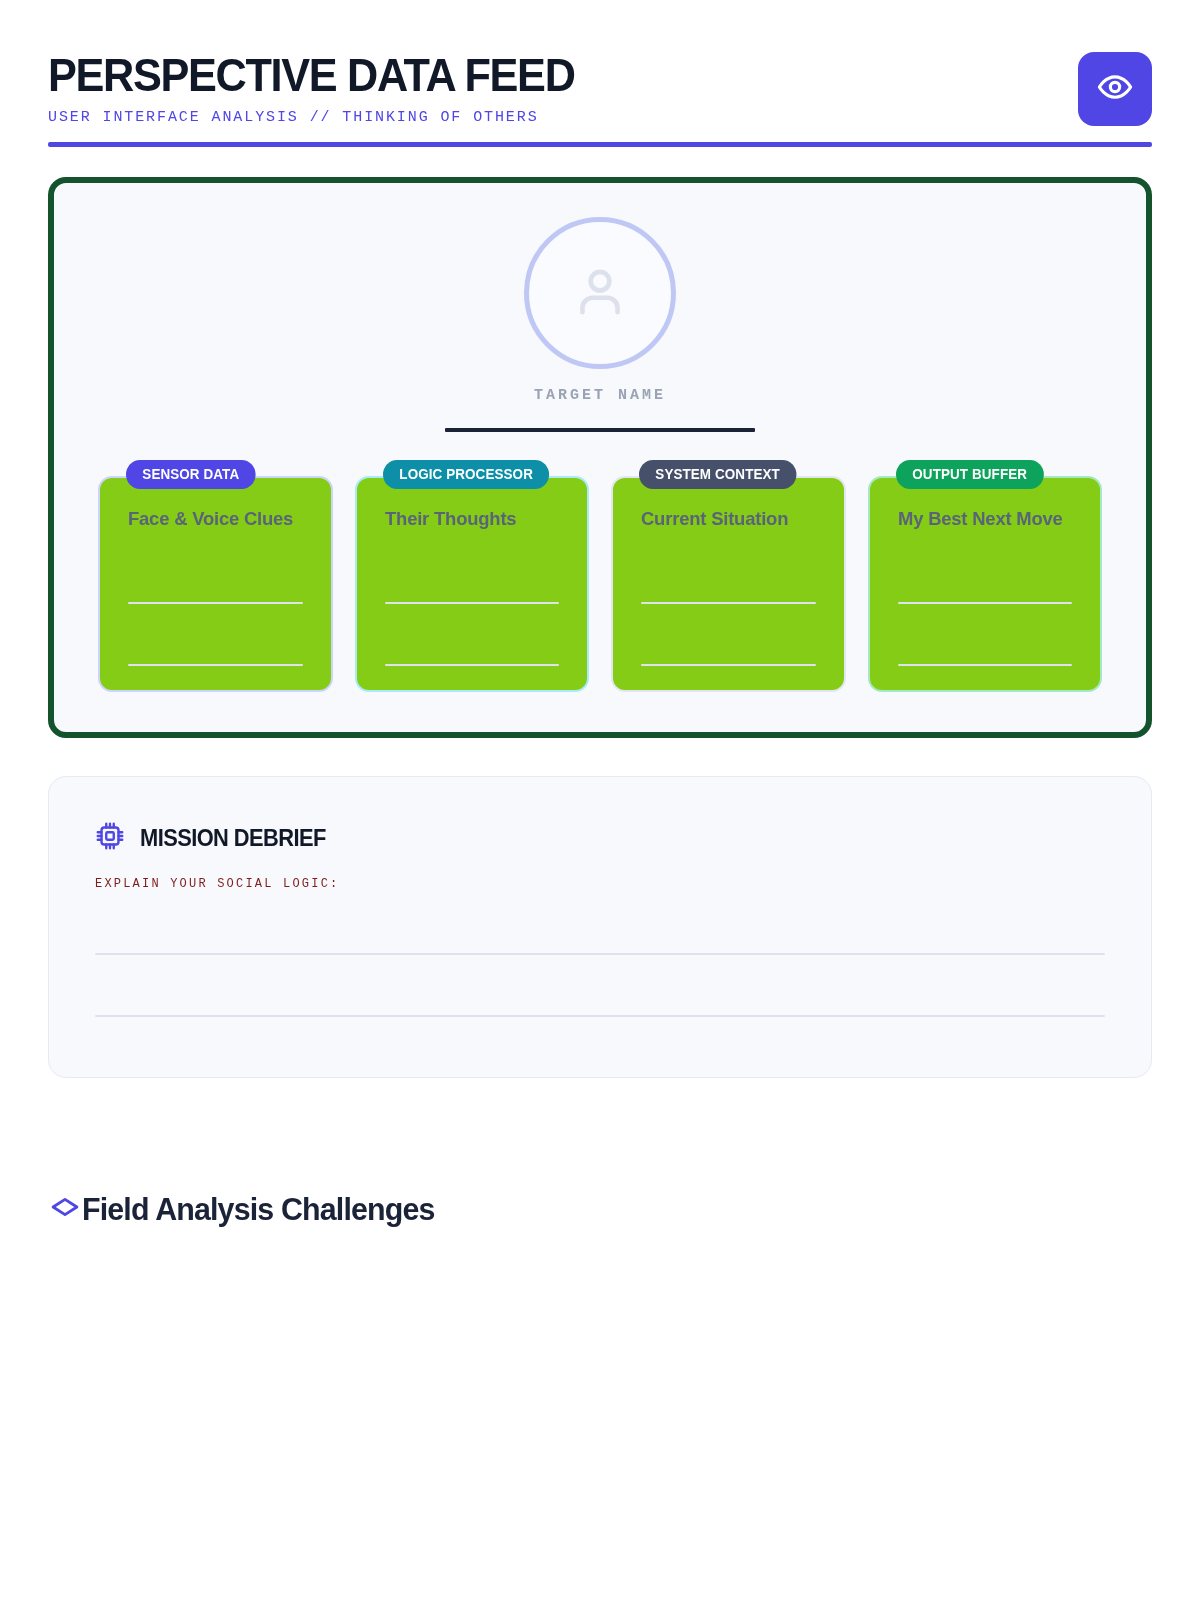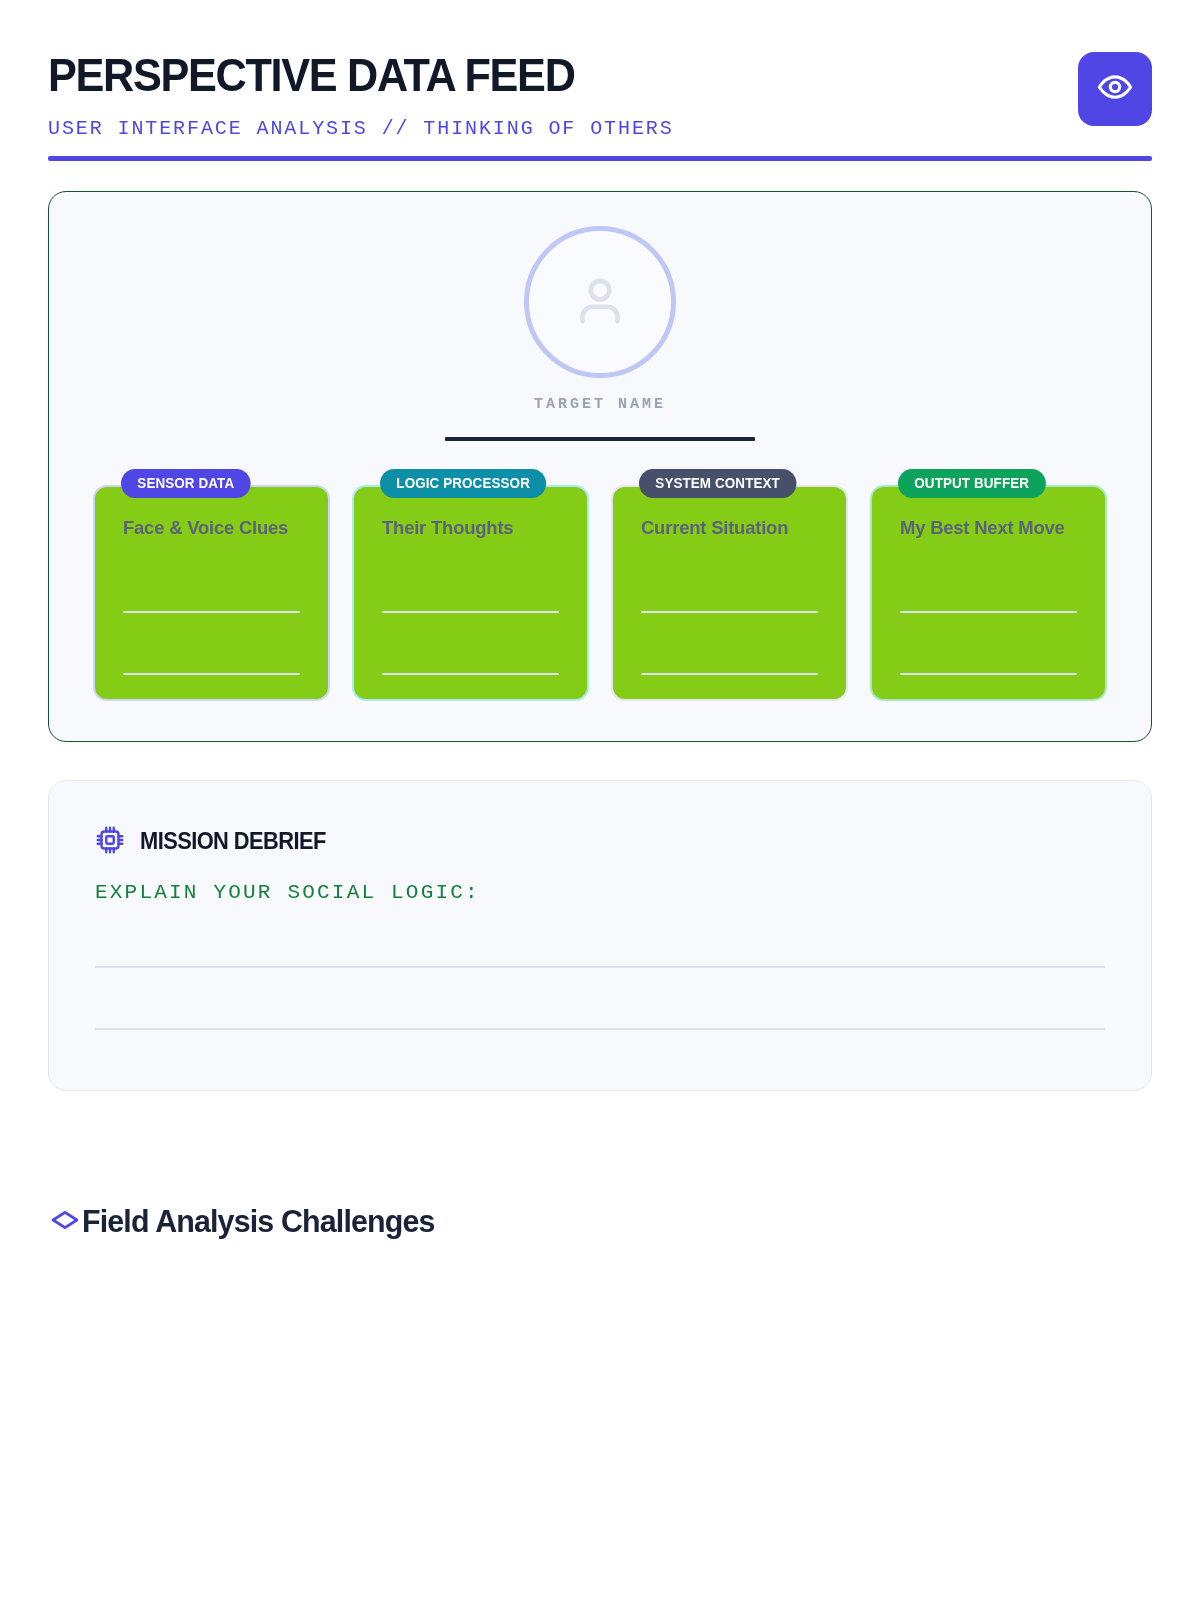--- a/index.html
+++ b/index.html
@@ -35,23 +35,23 @@
     font-family: "Liberation Sans", sans-serif;
     font-size: 46px;
     font-weight: 700;
     letter-spacing: -1.4px;
     color: #111827;
     line-height: 1.02;
     transform: scaleX(0.94);
     transform-origin: left center;
   }
   .sub-title {
-    margin-top: 18px;
+    margin-top: 10px;
     font-family: "Liberation Mono", monospace;
-    font-size: 20px;
+    font-size: 15px;
     letter-spacing: 1.9px;
     color: #4F46E5;
     font-weight: 400;
   }
   .eye-btn {
     width: 74px;
     height: 74px;
     border-radius: 16px;
     background: #4F46E5;
     display: flex;
@@ -85,21 +85,21 @@
     color: #1B2559;
     letter-spacing: -0.3px;
     transform: scaleX(0.96);
     transform-origin: left center;
   }
 
   
   .panel {
     margin-top: 30px;
     background: #F7F9FC;
-    border: 1px solid #14532d;
+    border: 6px solid #14532d;
     border-radius: 18px;
     padding: 34px 44px 40px;
   }
 
   .avatar-wrap {
     display: flex;
     flex-direction: column;
     align-items: center;
   }
   .avatar {
@@ -212,23 +212,23 @@
     font-size: 23px;
     font-weight: 700;
     color: #111827;
     letter-spacing: -0.6px;
     transform: scaleX(0.95);
     transform-origin: left center;
   }
   .debrief-sub {
     margin-top: 22px;
     font-family: "Liberation Mono", monospace;
-    font-size: 21px;
+    font-size: 12px;
     letter-spacing: 2.2px;
-    color: #15803d;
+    color: #7f1d1d;
   }
   .debrief-lines { margin-top: 62px; }
   .debrief-lines .rule + .rule { margin-top: 60px; }
 
   
   .footer-sec {
     margin-top: 112px;
     display: flex;
     align-items: center;
     gap: 0;

